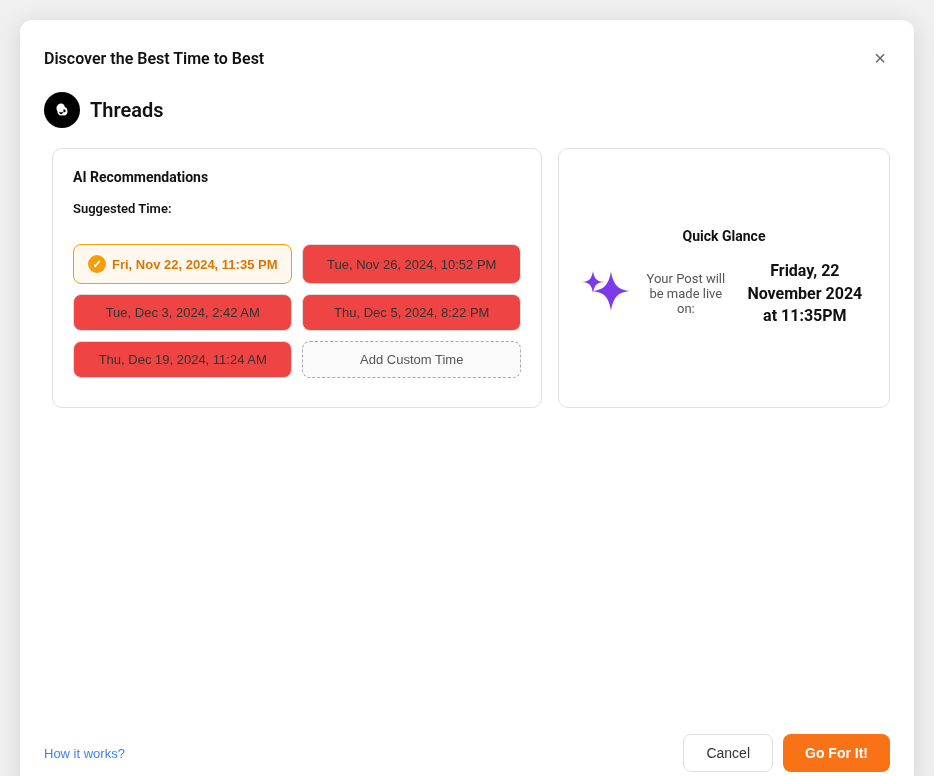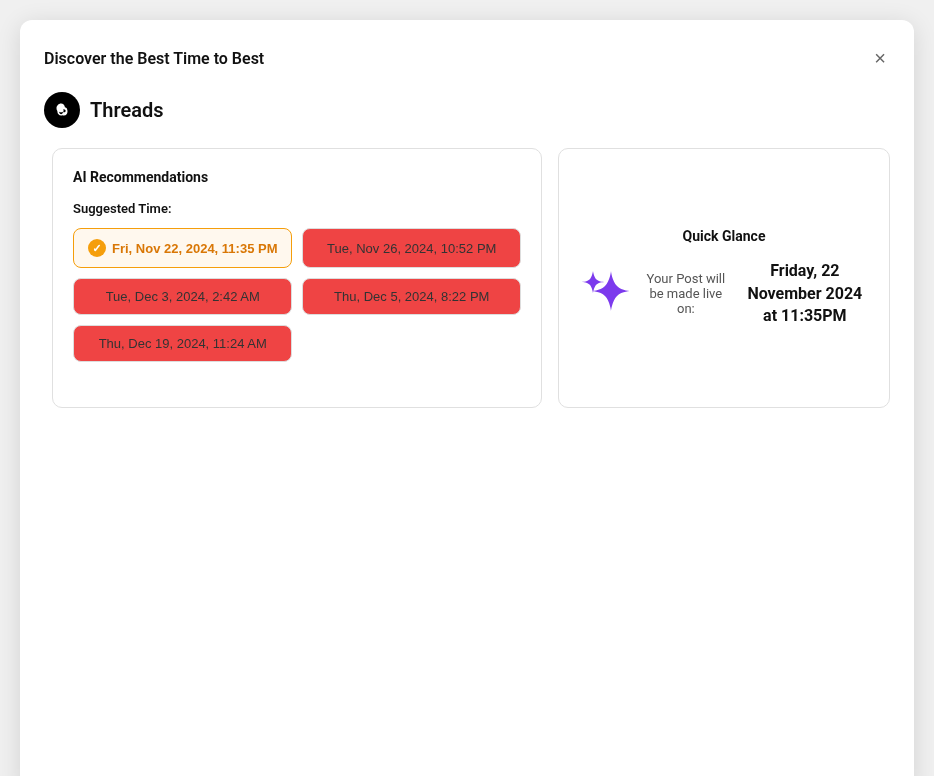--- a/index.html
+++ b/index.html
@@ -91,21 +91,21 @@
     .panel-heading {
       font-size: 14px;
       font-weight: 700;
       color: #111;
       margin-bottom: 16px;
     }
     .suggested-label {
       font-size: 13px;
       font-weight: 600;
       color: #111;
-      margin-bottom: 12px;
+      margin-bottom: 28px;
     }
     .time-slots {
       display: grid;
       grid-template-columns: 1fr 1fr;
       gap: 10px;
     }
     .time-slot {
       border: 1px solid #ddd;
       border-radius: 8px;
       padding: 10px 14px;
@@ -246,20 +246,21 @@
         </button>
 
         <button class="time-slot">Tue, Nov 26, 2024, 10:52 PM</button>
 
         <button class="time-slot">Tue, Dec 3, 2024, 2:42 AM</button>
 
         <button class="time-slot">Thu, Dec 5, 2024, 8:22 PM</button>
 
         <button class="time-slot">Thu, Dec 19, 2024, 11:24 AM</button>
 
+        <button class="time-slot custom">Add Custom Time</button>
 
       </div>
     </div>
 
     <div class="panel panel-right">
       <div class="panel-heading">Quick Glance</div>
       <div class="sparkle-container">
         <div class="sparkle-icon">
           <svg class="sparkle-svg" viewBox="0 0 52 44" fill="none" xmlns="http://www.w3.org/2000/svg">
 
@@ -267,13 +268,20 @@
 
             <path d="M14 2 C14 2 14.8 8 17.5 10.5 C20.2 13 26 13 26 13 C26 13 20.2 13 17.5 15.5 C14.8 18 14 24 14 24 C14 24 13.2 18 10.5 15.5 C7.8 13 2 13 2 13 C2 13 7.8 13 10.5 10.5 C13.2 8 14 2 14 2Z" fill="#7c3aed"></path>
           </svg>
         </div>
         <p class="quick-glance-subtitle">Your Post will be made live on:</p>
         <p class="quick-glance-date">Friday, 22 November 2024 at 11:35PM</p>
       </div>
     </div>
   </div>
 
+  <div class="modal-footer">
+    <button class="how-it-works">How it works?</button>
+    <div class="footer-buttons">
+      <button class="cancel-btn">Cancel</button>
+      <button class="go-btn">Go For It!</button>
+    </div>
+  </div>
 </div>
 
 </body></html>

